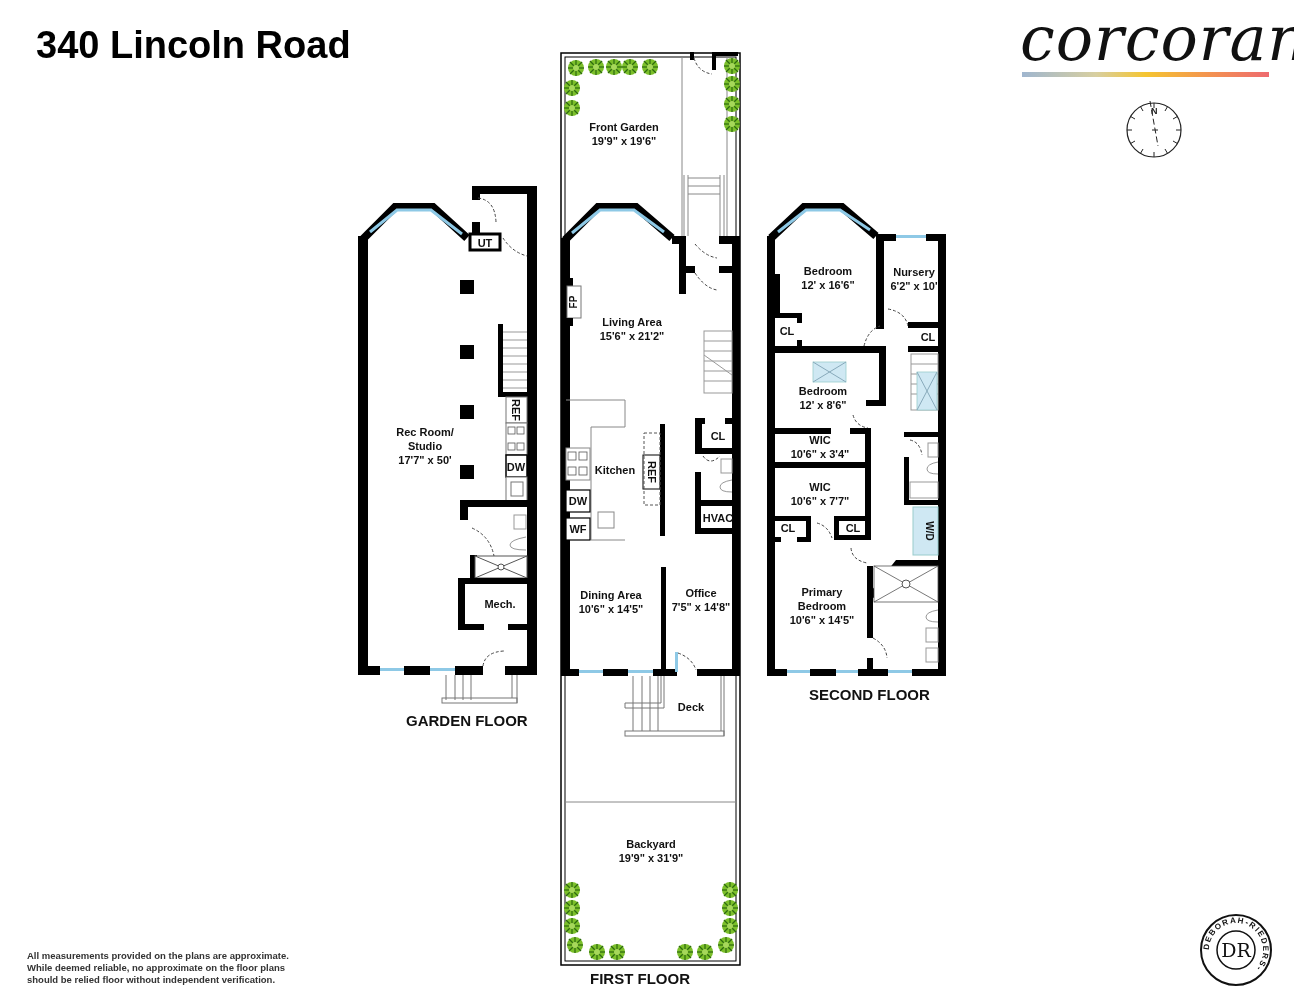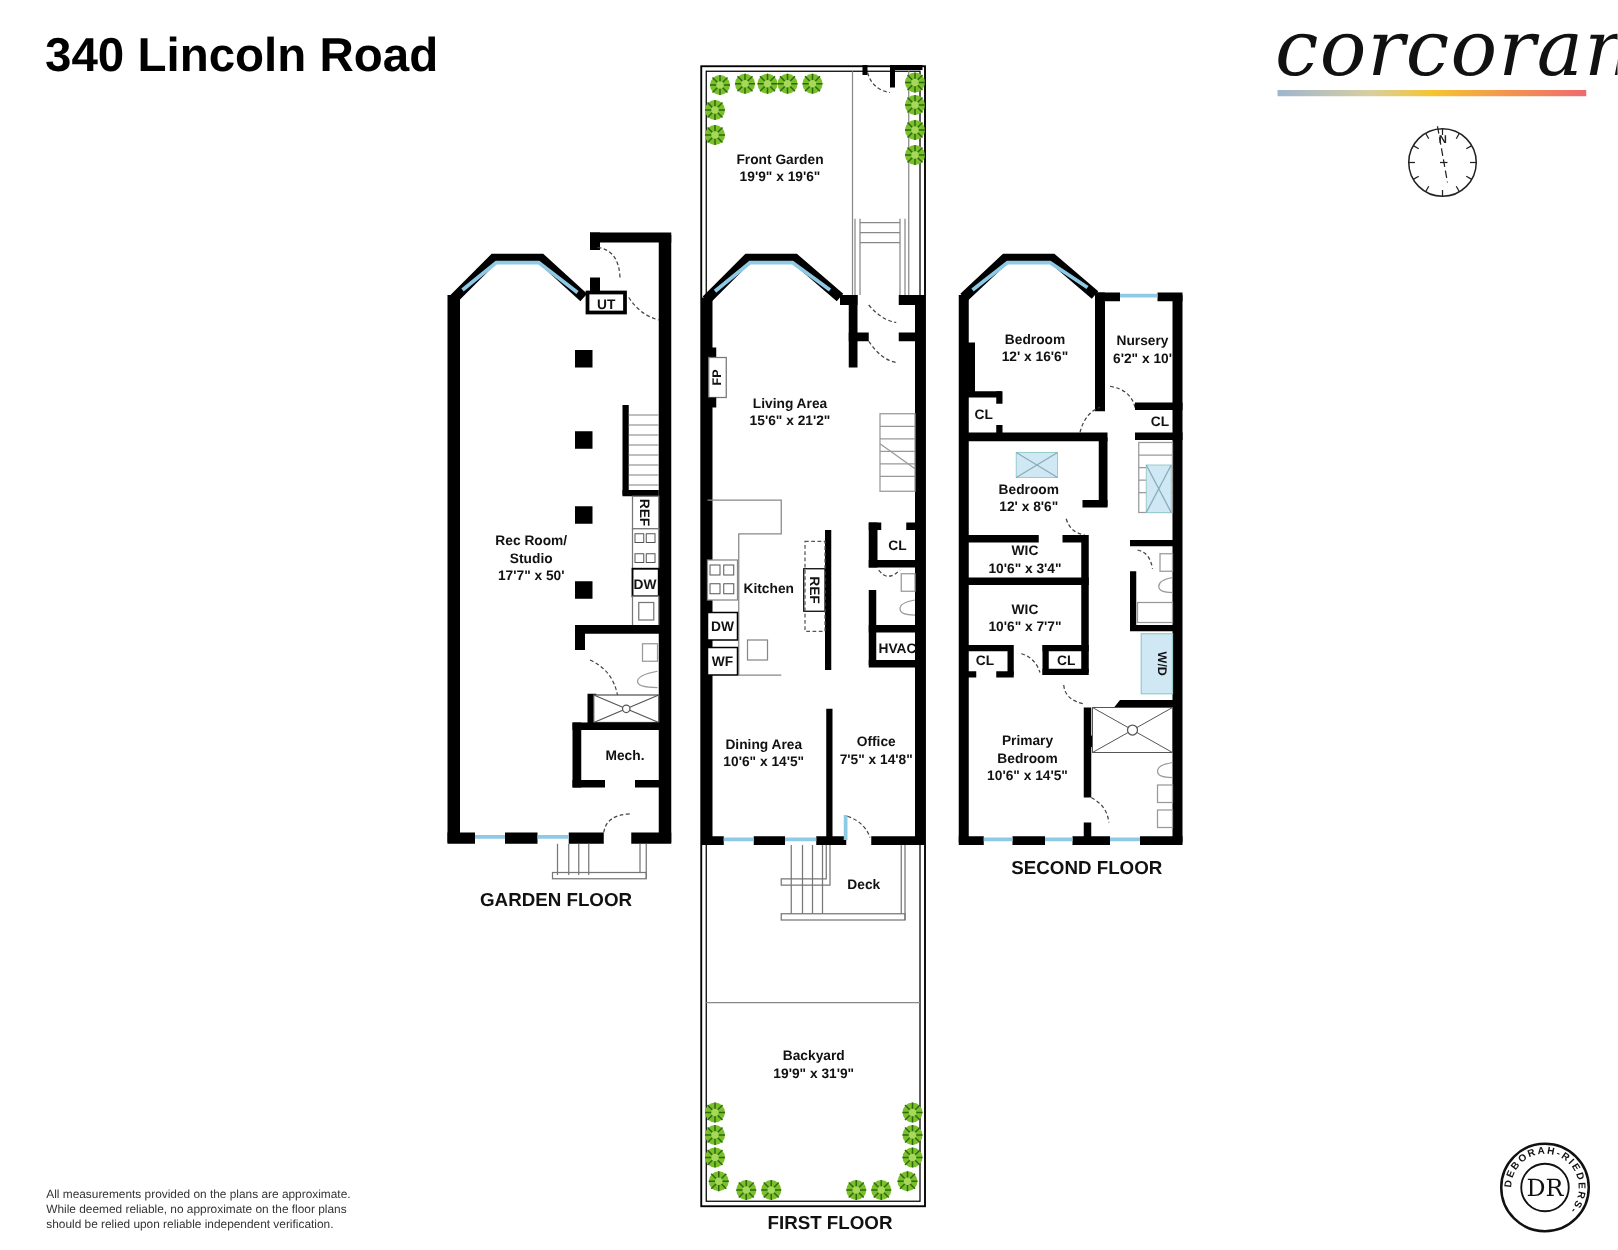--- a/index.html
+++ b/index.html
@@ -1,21 +1,21 @@
 <!DOCTYPE html>
 <html><head>
 <meta charset="utf-8">
 <style>
   html, body { margin:0; padding:0; background:#ffffff; }
   body { width:1294px; height:1000px; position:relative; overflow:hidden; font-family:"Liberation Sans", sans-serif; }
   .title { position:absolute; left:36px; top:24px; font-size:38px; font-weight:bold; color:#000; letter-spacing:0px;text-align:center; }
   .brand { position:absolute; left:1020px; top:2px; font-family:"DejaVu Serif", serif; font-style:italic; font-size:62px; color:#111; letter-spacing:1px; }
   .brand-bar { position:absolute; left:1022px; top:72px; width:247px; height:5px; background:linear-gradient(90deg,#9fb6cf 0%,#d8cfa0 30%,#f5c531 50%,#f3944f 75%,#ee6a6f 100%); }
   .compass { position:absolute; left:1124px; top:100px; }
-  .disclaimer { position:absolute; left:27px; top:950px; font-size:9.5px; line-height:12px; color:#333; font-weight:normal; width:300px;margin-left:10px; }
+  .disclaimer { position:absolute; left:27px; top:950px; font-size:9.5px; line-height:12px; color:#333; font-weight:bold; width:300px; }
   .stamp { position:absolute; left:1198px; top:912px; }
   svg.plan { position:absolute; left:0; top:0; }
   .lbl { font-family:"Liberation Sans", sans-serif; font-weight:bold; fill:#111; text-anchor:middle; }
   .flr { font-family:"Liberation Sans", sans-serif; font-weight:bold; font-size:15px; color:#111; position:absolute; }
 </style>
 </head>
 <body>
 
 <div class="title">340 Lincoln Road</div>
 <div class="brand">corcoran</div>
@@ -380,28 +380,28 @@
     <rect x="767" y="669" width="20" height="7" fill="#000"></rect>
     <rect x="810" y="669" width="26" height="7" fill="#000"></rect>
     <rect x="858" y="669" width="30" height="7" fill="#000"></rect>
     <rect x="912" y="669" width="34" height="7" fill="#000"></rect>
     <rect x="787" y="670" width="23" height="3" fill="#8ec9e6"></rect>
     <rect x="836" y="670" width="22" height="3" fill="#8ec9e6"></rect>
     <rect x="888" y="670" width="24" height="3" fill="#8ec9e6"></rect>
   </g>
 </svg>
 
-<div class="flr" style="left:384px; top:712px;">GARDEN FLOOR</div>
-<div class="flr" style="left:614px; top:970px;">FIRST FLOOR</div>
+<div class="flr" style="left:406px; top:712px;">GARDEN FLOOR</div>
+<div class="flr" style="left:590px; top:970px;">FIRST FLOOR</div>
 <div class="flr" style="left:809px; top:686px;">SECOND FLOOR</div>
 
 <div class="disclaimer">
   <div>All measurements provided on the plans are approximate.</div>
   <div>While deemed reliable, no approximate on the floor plans</div>
-  <div>should be relied upon reliable independent verification.</div>
+  <div>should be relied floor without independent verification.</div>
 </div>
 
 <svg class="stamp" width="76" height="76" viewBox="0 0 76 76">
   <defs>
       <path id="circ" d="M38,38 m-27,0 a27,27 0 1,1 54,0 a27,27 0 1,1 -54,0"></path>
     </defs>
   <circle cx="38" cy="38" r="35" fill="none" stroke="#111" stroke-width="2"></circle>
   <circle cx="38" cy="38" r="19" fill="none" stroke="#111" stroke-width="1.5"></circle>
   <text font-size="8" font-weight="bold" font-family="Liberation Sans, sans-serif" fill="#111" letter-spacing="1.5">
     <textPath href="#circ">DEBORAH-RIEDERS-</textPath>

